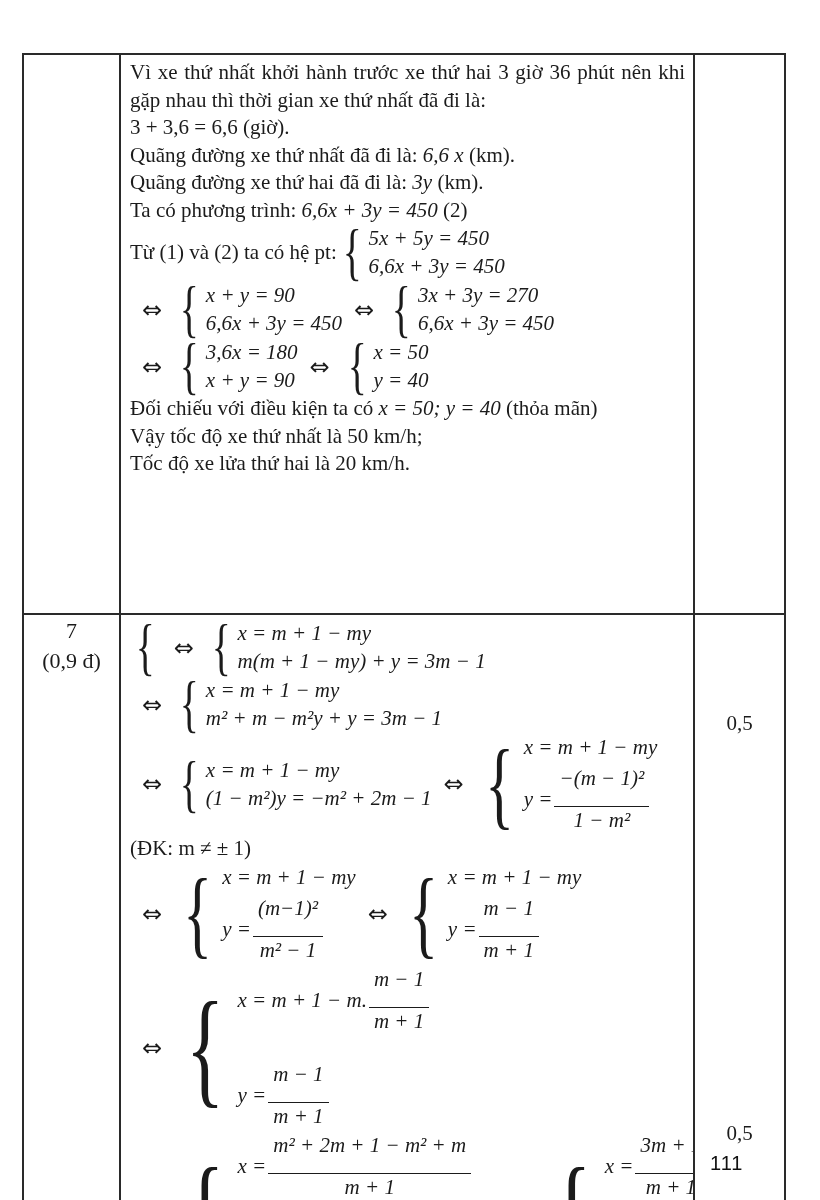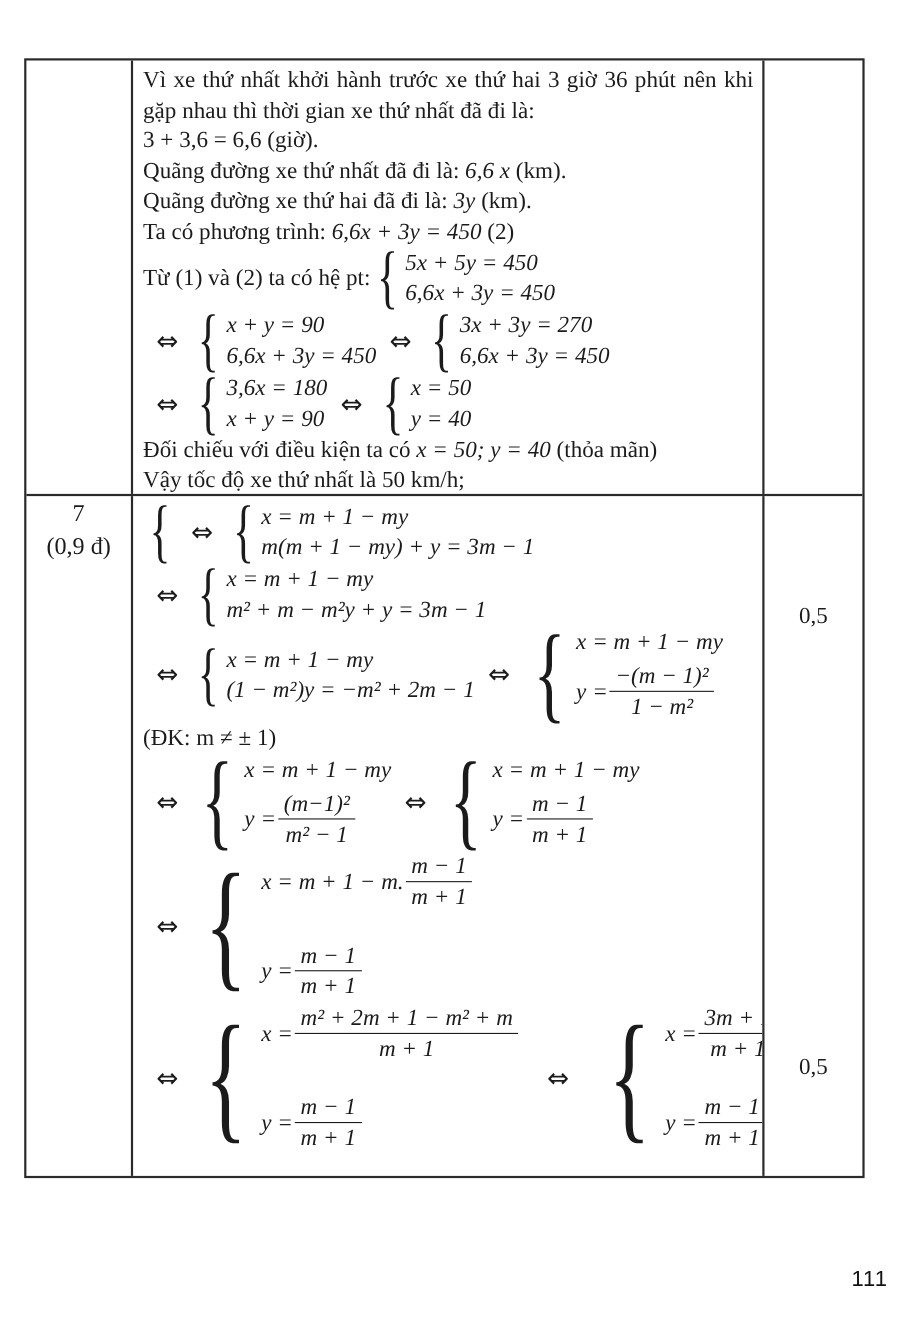--- a/index.html
+++ b/index.html
@@ -9,21 +9,21 @@
     font-family:"Liberation Serif", serif;
     overflow:hidden;
   }
 
   .tbl {
     position:absolute; left:22px; top:53px; width:760px;
     border:2px solid #2a2a2a;
   }
   .row { display:grid; grid-template-columns:95px 1fr 89px; }
   .row + .row { border-top:2px solid #2a2a2a; }
-  .r1 { height:394px; }
+  .r1 { height:558px; }
   .r2 { height:618px; }
   .cell { box-sizing:border-box; overflow:hidden; }
   .c2 { border-left:2px solid #2a2a2a; border-right:2px solid #2a2a2a;
         padding:4px 8px 2px 9px; display:flex; flex-direction:column; }
   .c3 { position:relative; }
   .c1 { text-align:center; }
 
   .t { font-size:21px; line-height:27.5px; }
   .p-just { text-align:justify; }
   .mi { font-style:italic;margin-top:20px; }
@@ -42,32 +42,32 @@
   .b60 .eqs { gap:3px; }
   .b95 .eqs { gap:6px; }
   .b125 .eqs { gap:28px; }
   .eq { font-style:italic; font-size:21px; white-space:nowrap;
         display:flex; align-items:center; }
 
   .iff { font-style:normal; font-size:24px; margin:0 12px;
          font-family:"DejaVu Sans", sans-serif; color:#1b1b1b; }
 
   .frac { display:inline-flex; flex-direction:column; align-items:center; margin:0 2px; }
-  .frac .fn { padding:0 5px 1px; border-bottom:1.4px solid #1b1b1b; line-height:25px; }
+  .frac .fn { padding:0 5px 15px; border-bottom:1.4px solid #1b1b1b; line-height:25px; }
   .frac .fd { padding:1px 5px 0; line-height:25px; }
 
   .pt { position:absolute; left:0; width:100%; text-align:center; font-size:21px; }
   .r1 .pt { top:343px; }
   .pt1 { top:96px; }
   .pt2 { top:506px; }
 
   .qno { font-size:22px; line-height:28px; padding-top:2px; }
 
   .pagenum {
-    position:absolute; left:774px; top:1152px;
+    position:absolute; left:710px; top:1152px;
     font-family:"Liberation Sans", sans-serif; font-size:20px;
     letter-spacing:1px; color:#111;
   }
 </style>
 </head>
 <body>
 
 <div class="tbl">
 
   <div class="row r1">

